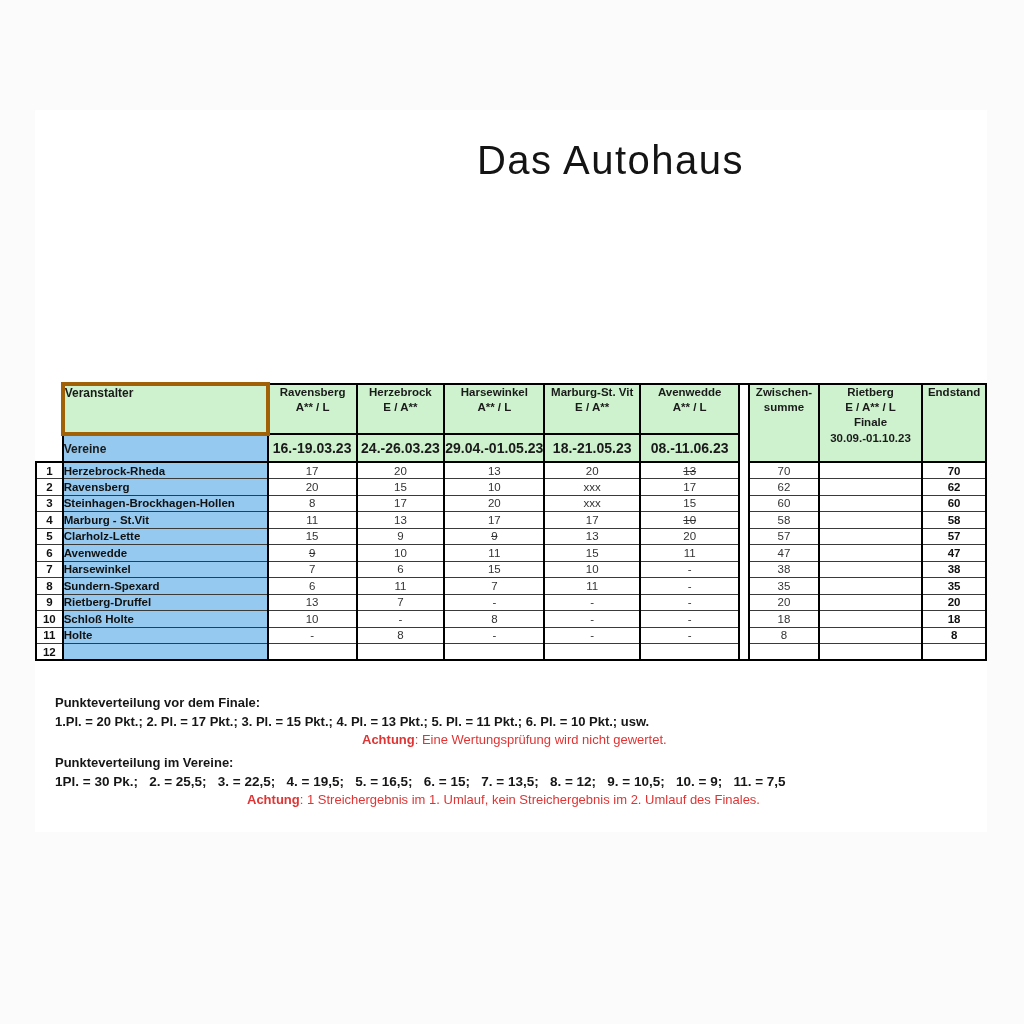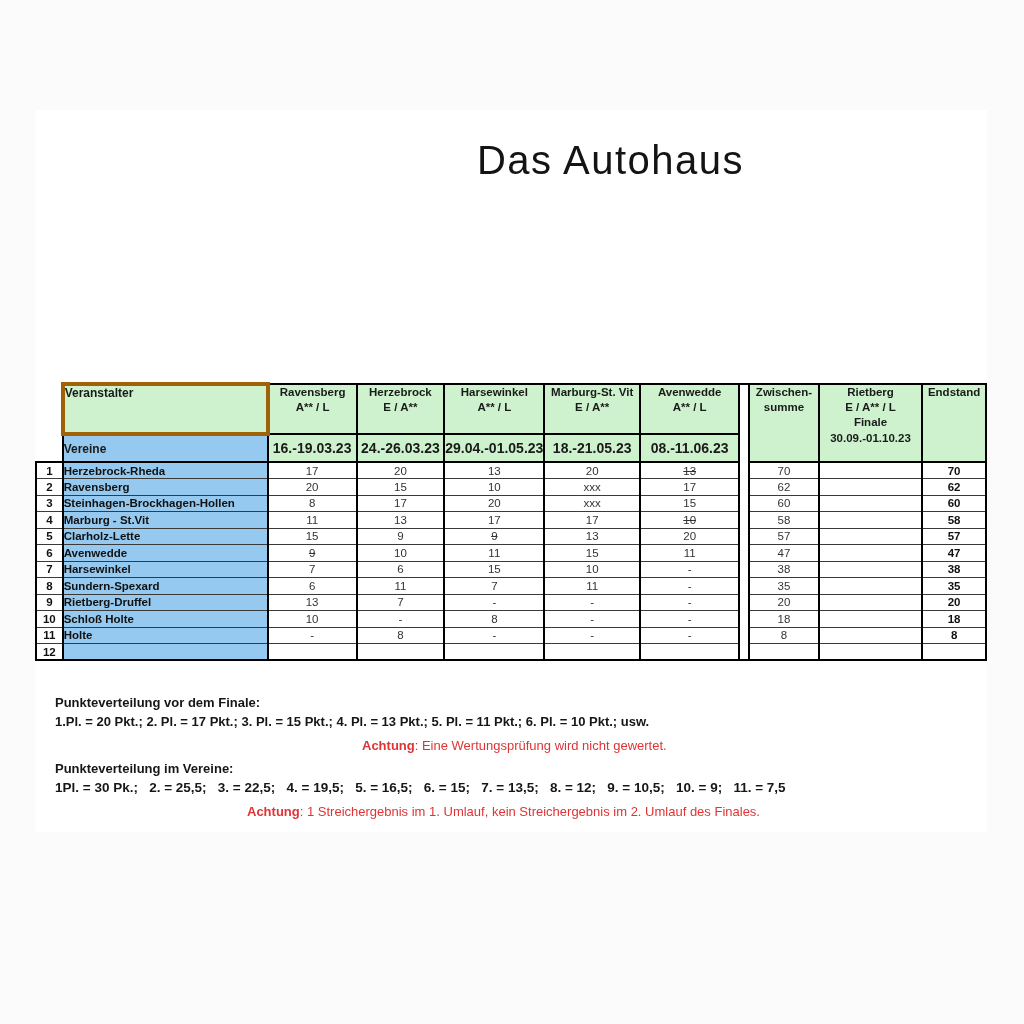--- a/index.html
+++ b/index.html
@@ -56,21 +56,21 @@
   tr.r-data:first-child td { border-top:2px solid #000; }
   tr.r-data:first-child td.c-gap { border-top:hidden; }
   tr.r-data:last-child td { border-bottom:2px solid #000; }
   tr.r-data:last-child td.c-gap { border-bottom:2px solid #000; }
 
   
   .footer { position:absolute; left:20px; top:585px; width:940px; font-size:13px; color:#161616; }
   .f-heading { font-weight:bold; margin-top:8px; }
   .f-points  { font-weight:bold; margin-top:4px; white-space:pre; }
   .f-points-finale { font-size:13.5px; }
-  .f-warn  { color:var(--red,#e03434); margin-top:9px; }
+  .f-warn  { color:var(--red,#e03434); margin-top:3px; }
   .f-warn .warn-label { font-weight:bold; }
   .w1 { padding-left:307px; }
   .w2 { padding-left:192px; }
   .mt0 { margin-top:0; }
 </style>
 </head>
 <body>
 
 <div class="sheet">
 

